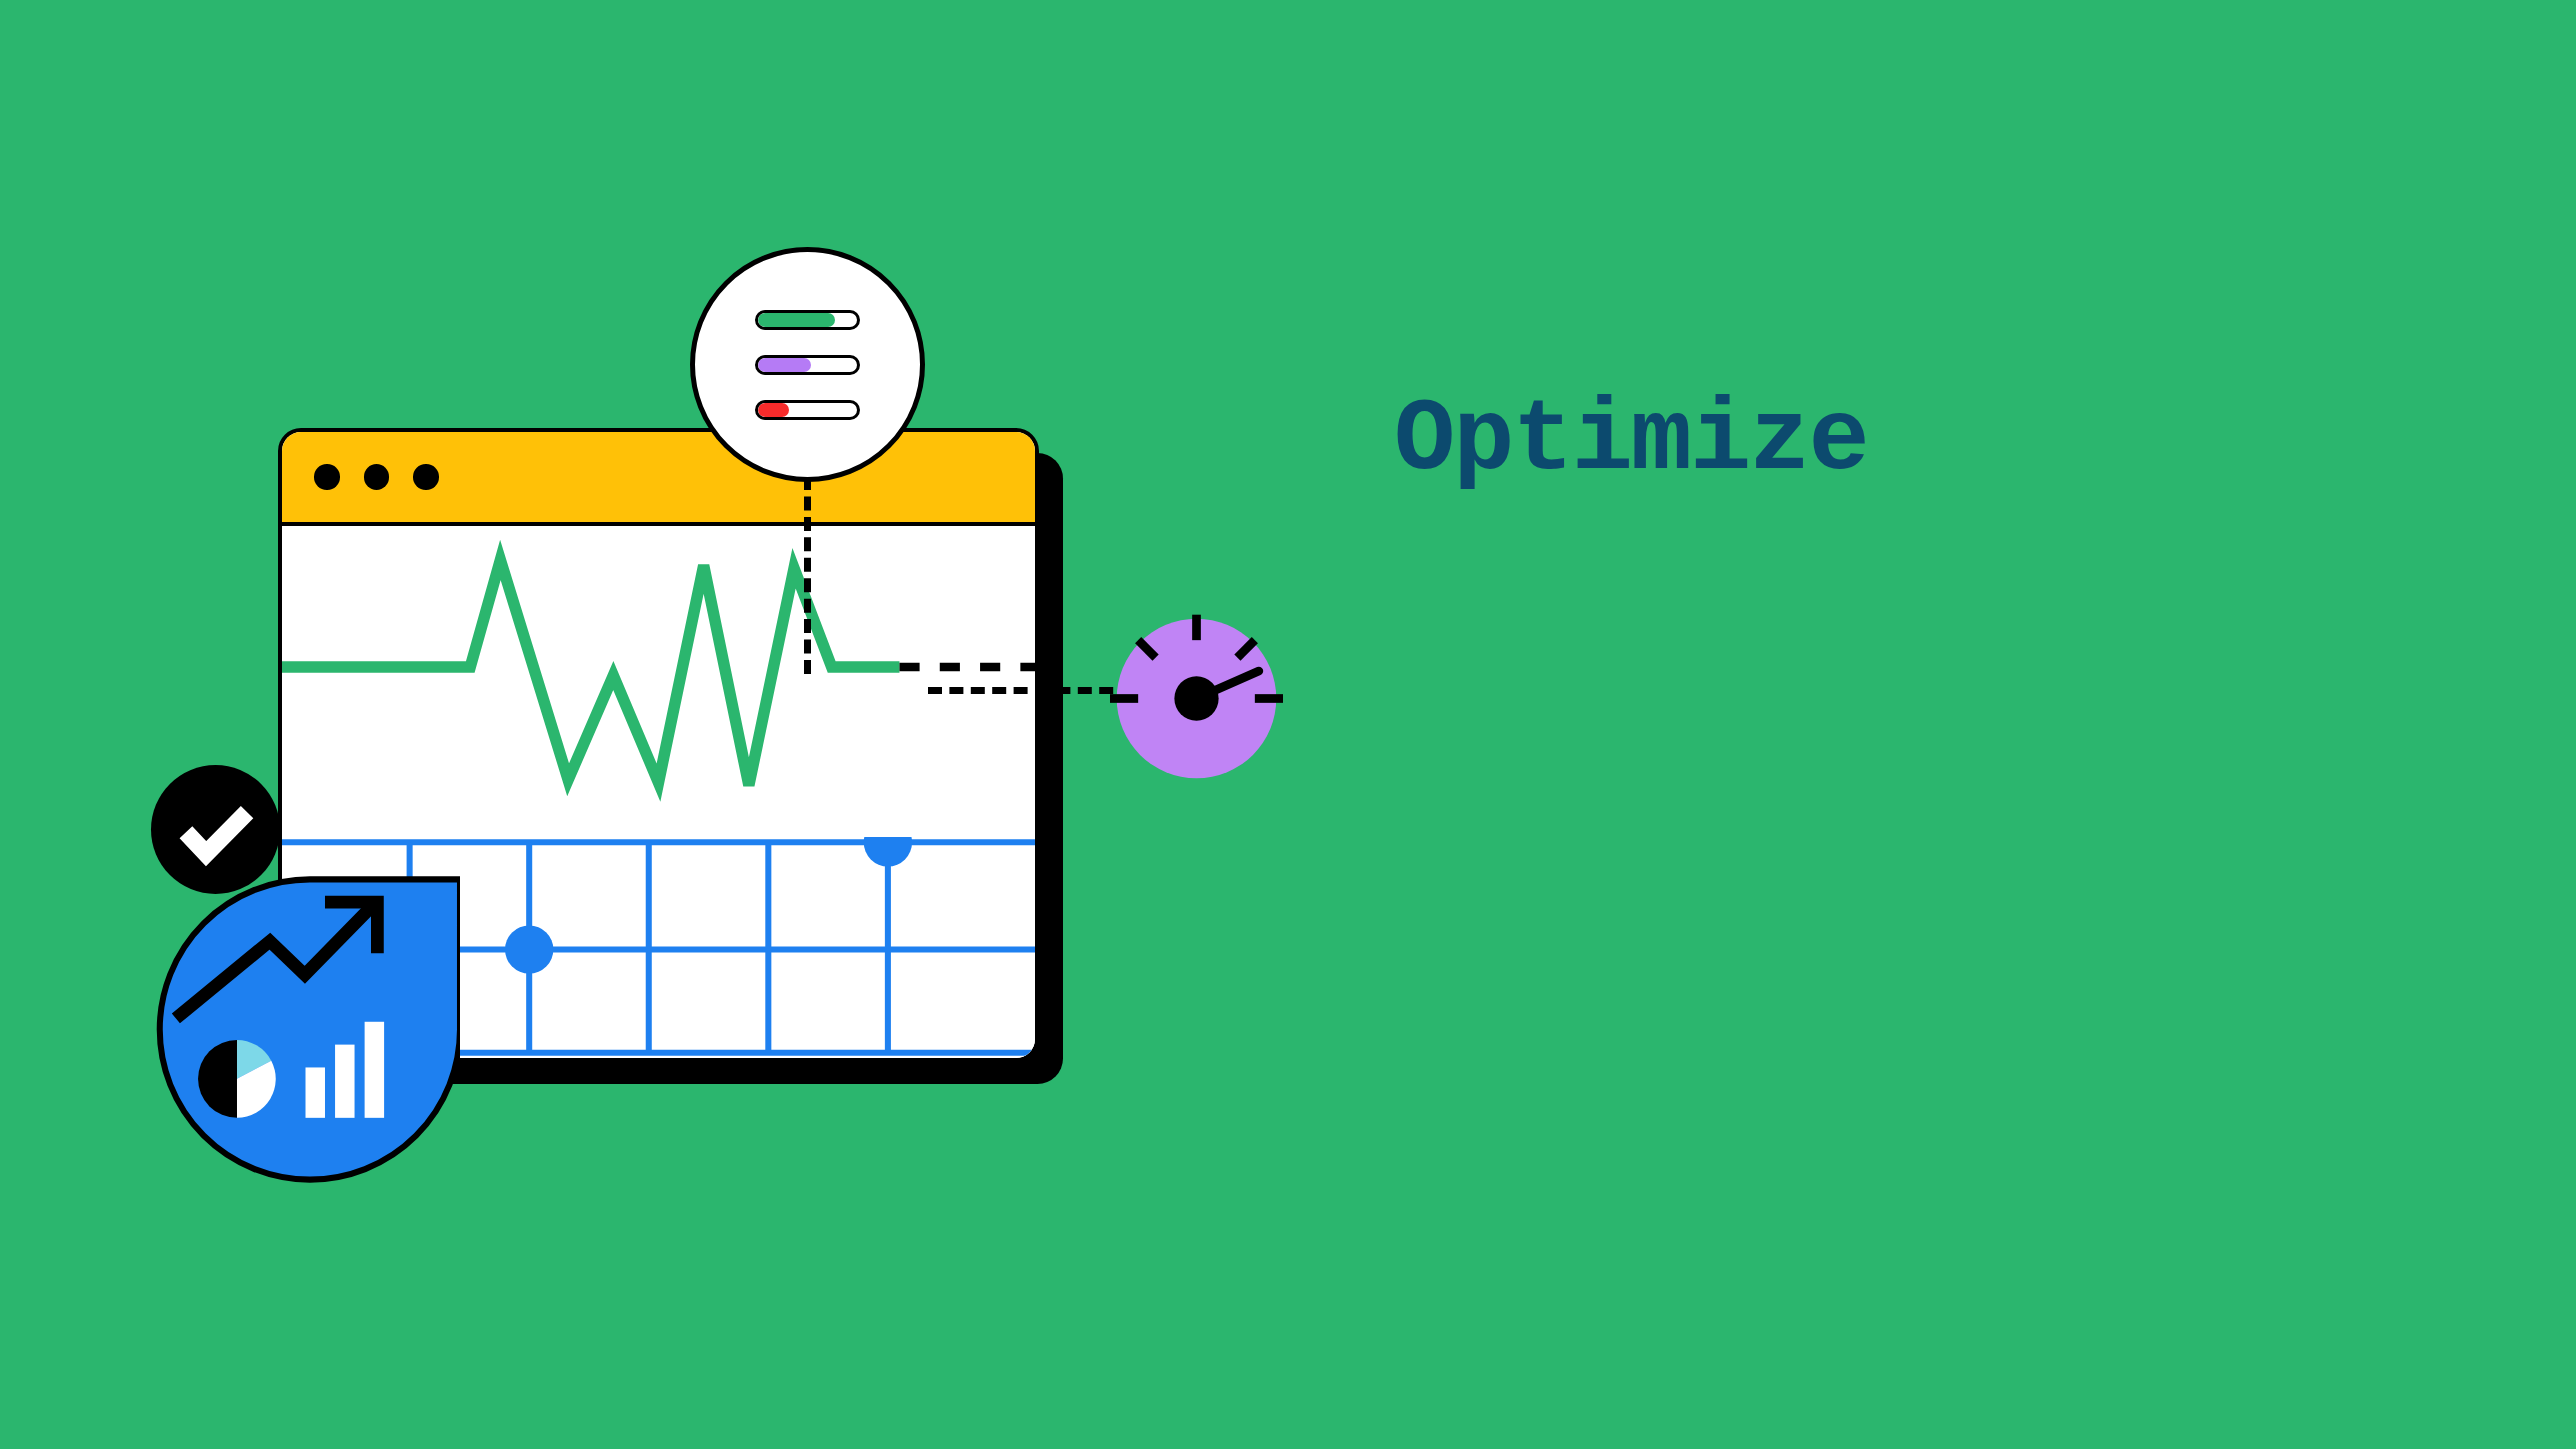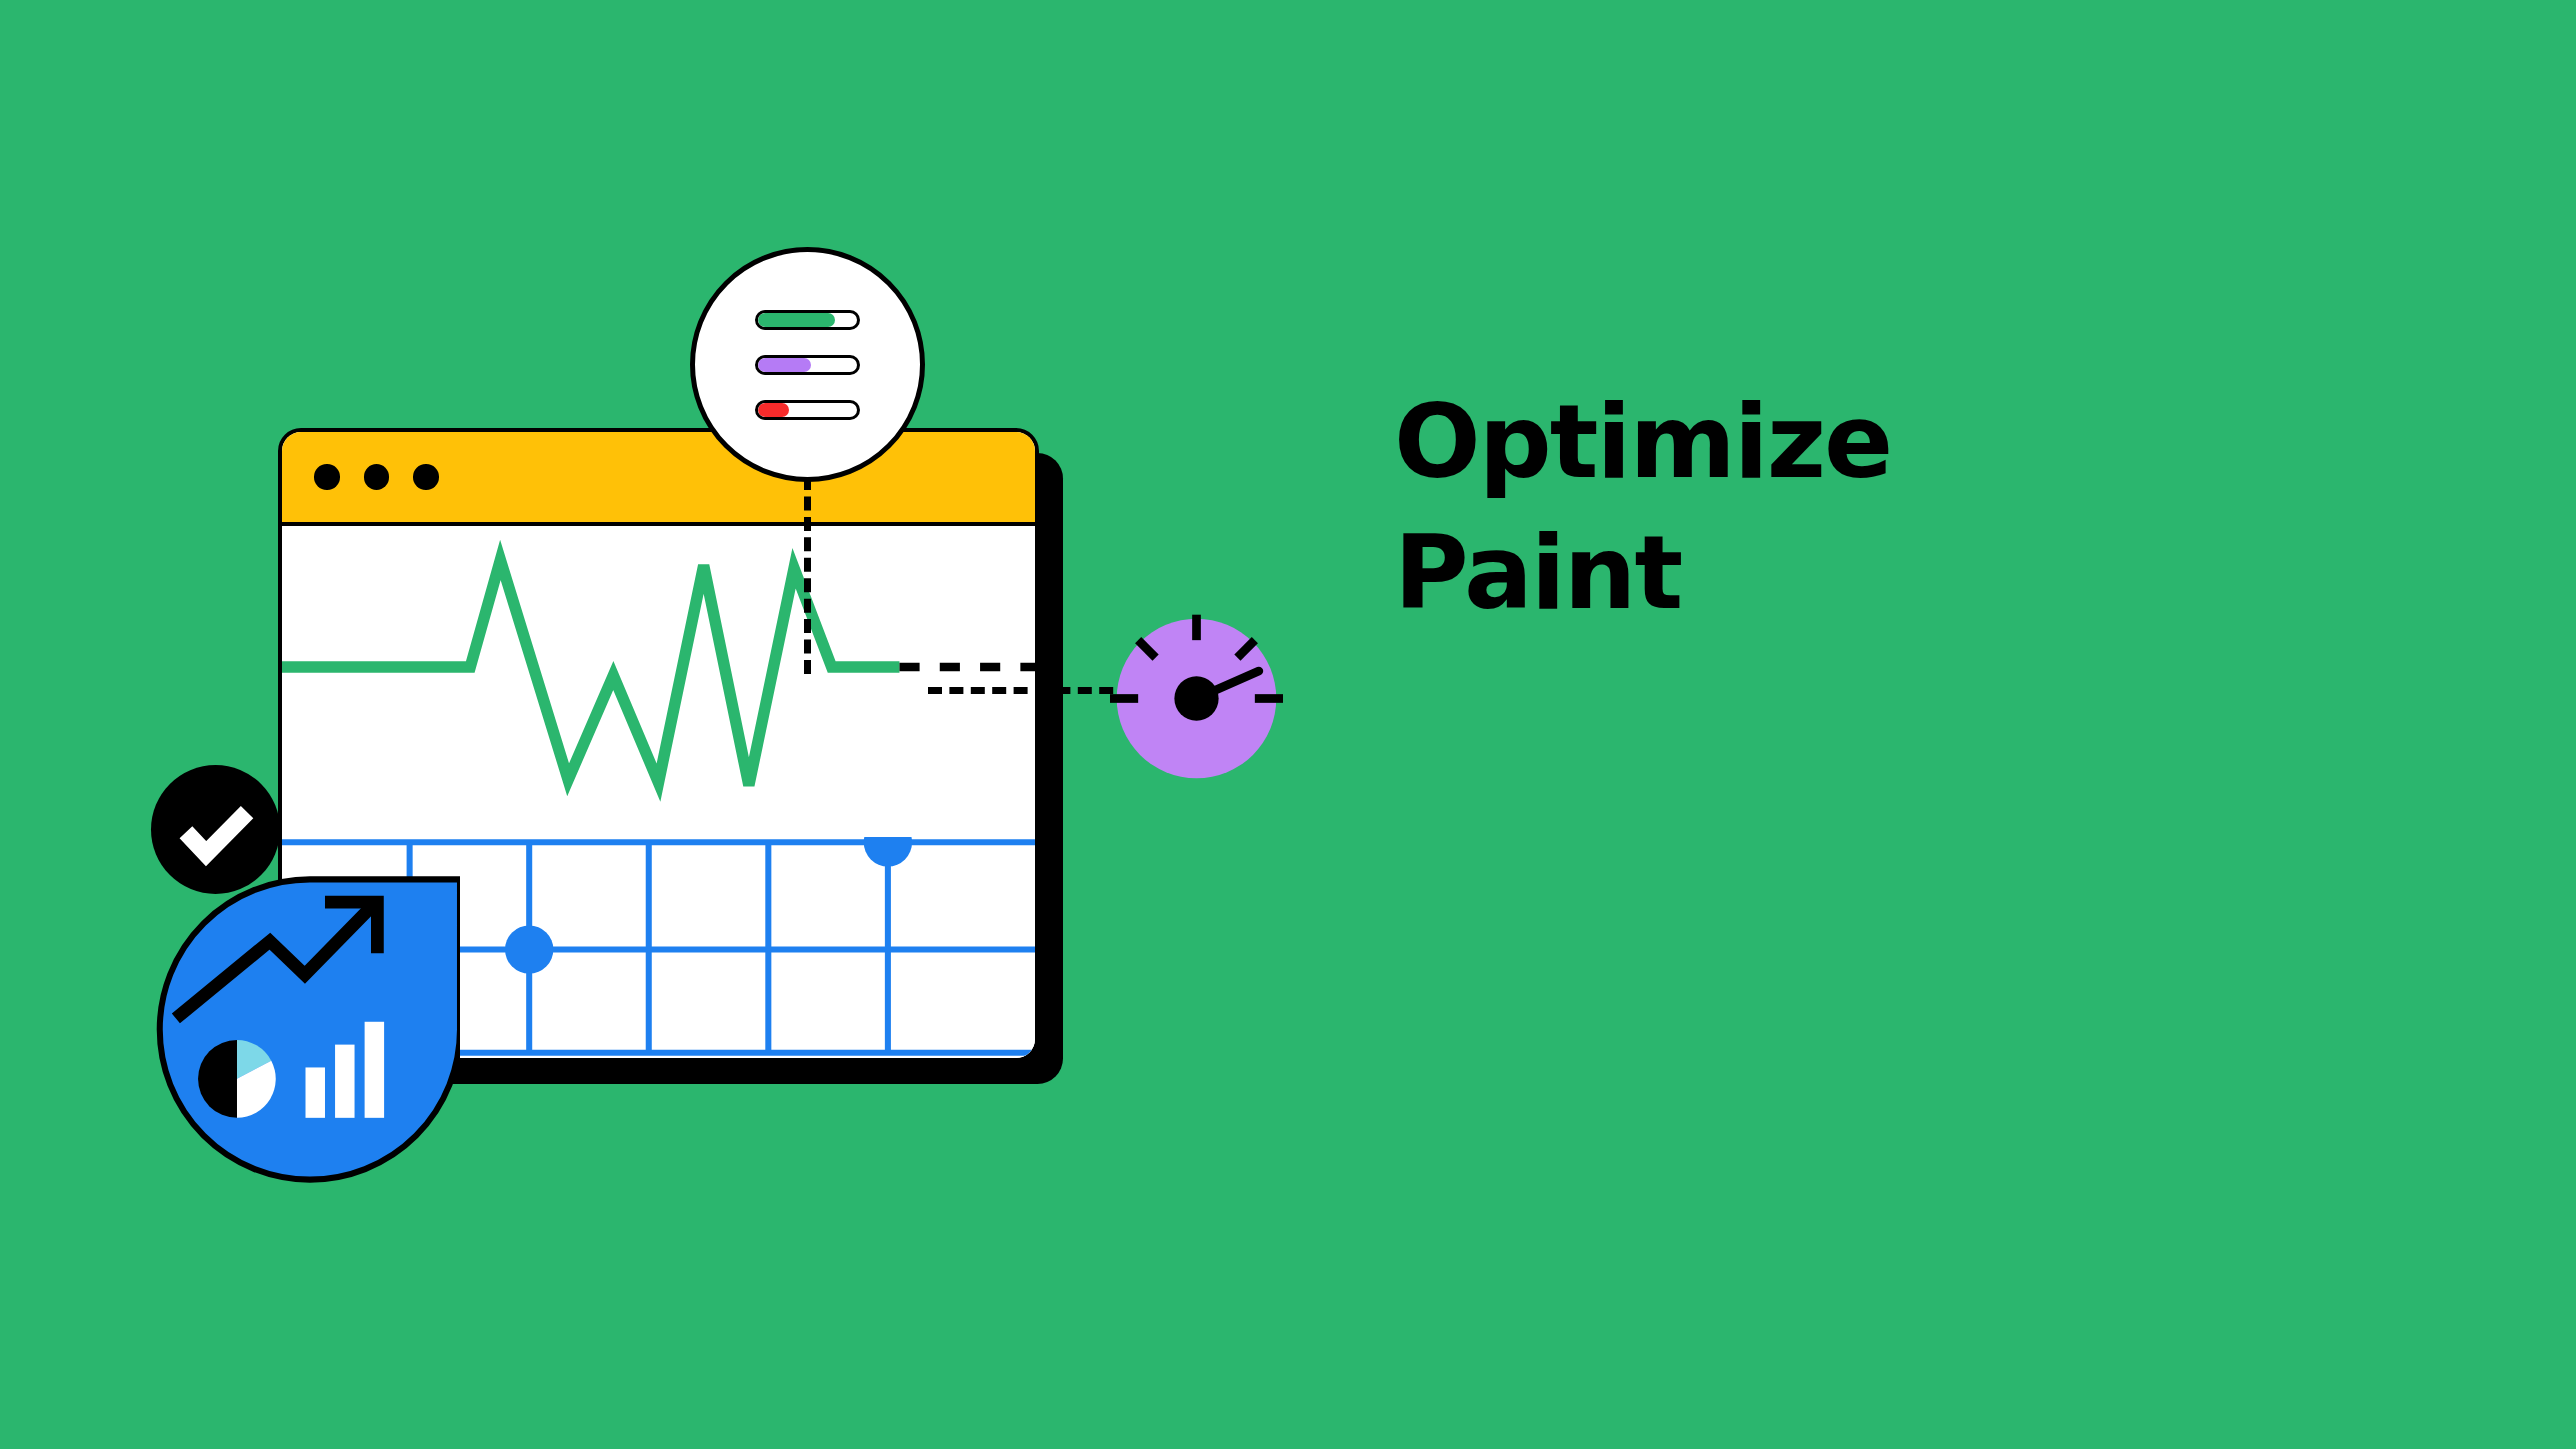--- a/index.html
+++ b/index.html
@@ -230,19 +230,18 @@
       <path d="M 131 305 L 182 278 A 58 58 0 0 1 131 363 Z" fill="#FFFFFF"></path>
     </g>
 
     <g fill="#FFFFFF">
       <rect x="233" y="288" width="29" height="75"></rect>
       <rect x="277" y="254" width="29" height="109"></rect>
       <rect x="321" y="220" width="29" height="143"></rect>
     </g>
   </svg>
 
-  <div id="headline" style="color: #000000;">
+  <div id="headline" style="color: #0c4a6e; font-family: Liberation Mono, monospace;">
     <span class="ln">Optimize</span>
-    <span class="ln">Paint</span>
   </div>
 
 </div>
 
 
 </body></html>

